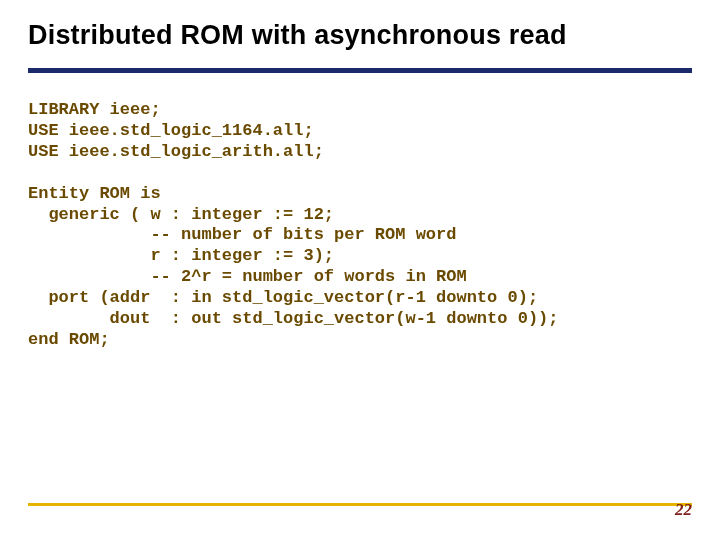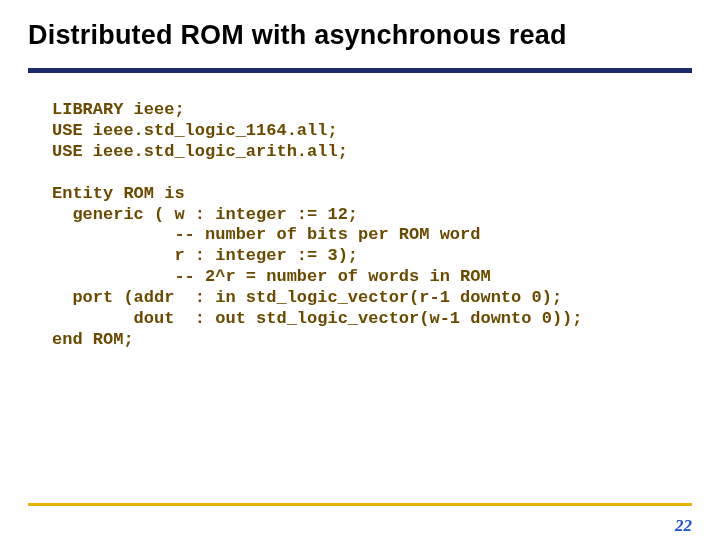--- a/index.html
+++ b/index.html
@@ -40,39 +40,38 @@
     position: absolute;
     top: 100px;
     left: 28px;
     right: 28px;
     font-family: "Courier New", Courier, monospace;
     font-weight: bold;
     font-size: 17px;
     line-height: 1.23;
     color: #6a4a00;
     white-space: pre;
-    margin-left: 24px;
   }
   .footer-rule {
     position: absolute;
     left: 28px;
     right: 28px;
     bottom: 34px;
     height: 3px;
     background: #e5b400;
   }
   .page-number {
     position: absolute;
     right: 28px;
-    bottom: 4px;
+    bottom: 20px;
     font-family: "Times New Roman", Times, serif;
     font-style: italic;
     font-weight: bold;
     font-size: 17px;
-    color: #1d4ed8;
+    color: #7f1d1d;
   }
 </style>
 </head>
 <body>
 
 <div class="slide">
   <div class="title">Distributed ROM with asynchronous read</div>
   <div class="title-rule"></div>
   <div class="code">LIBRARY ieee;
 USE ieee.std_logic_1164.all;

